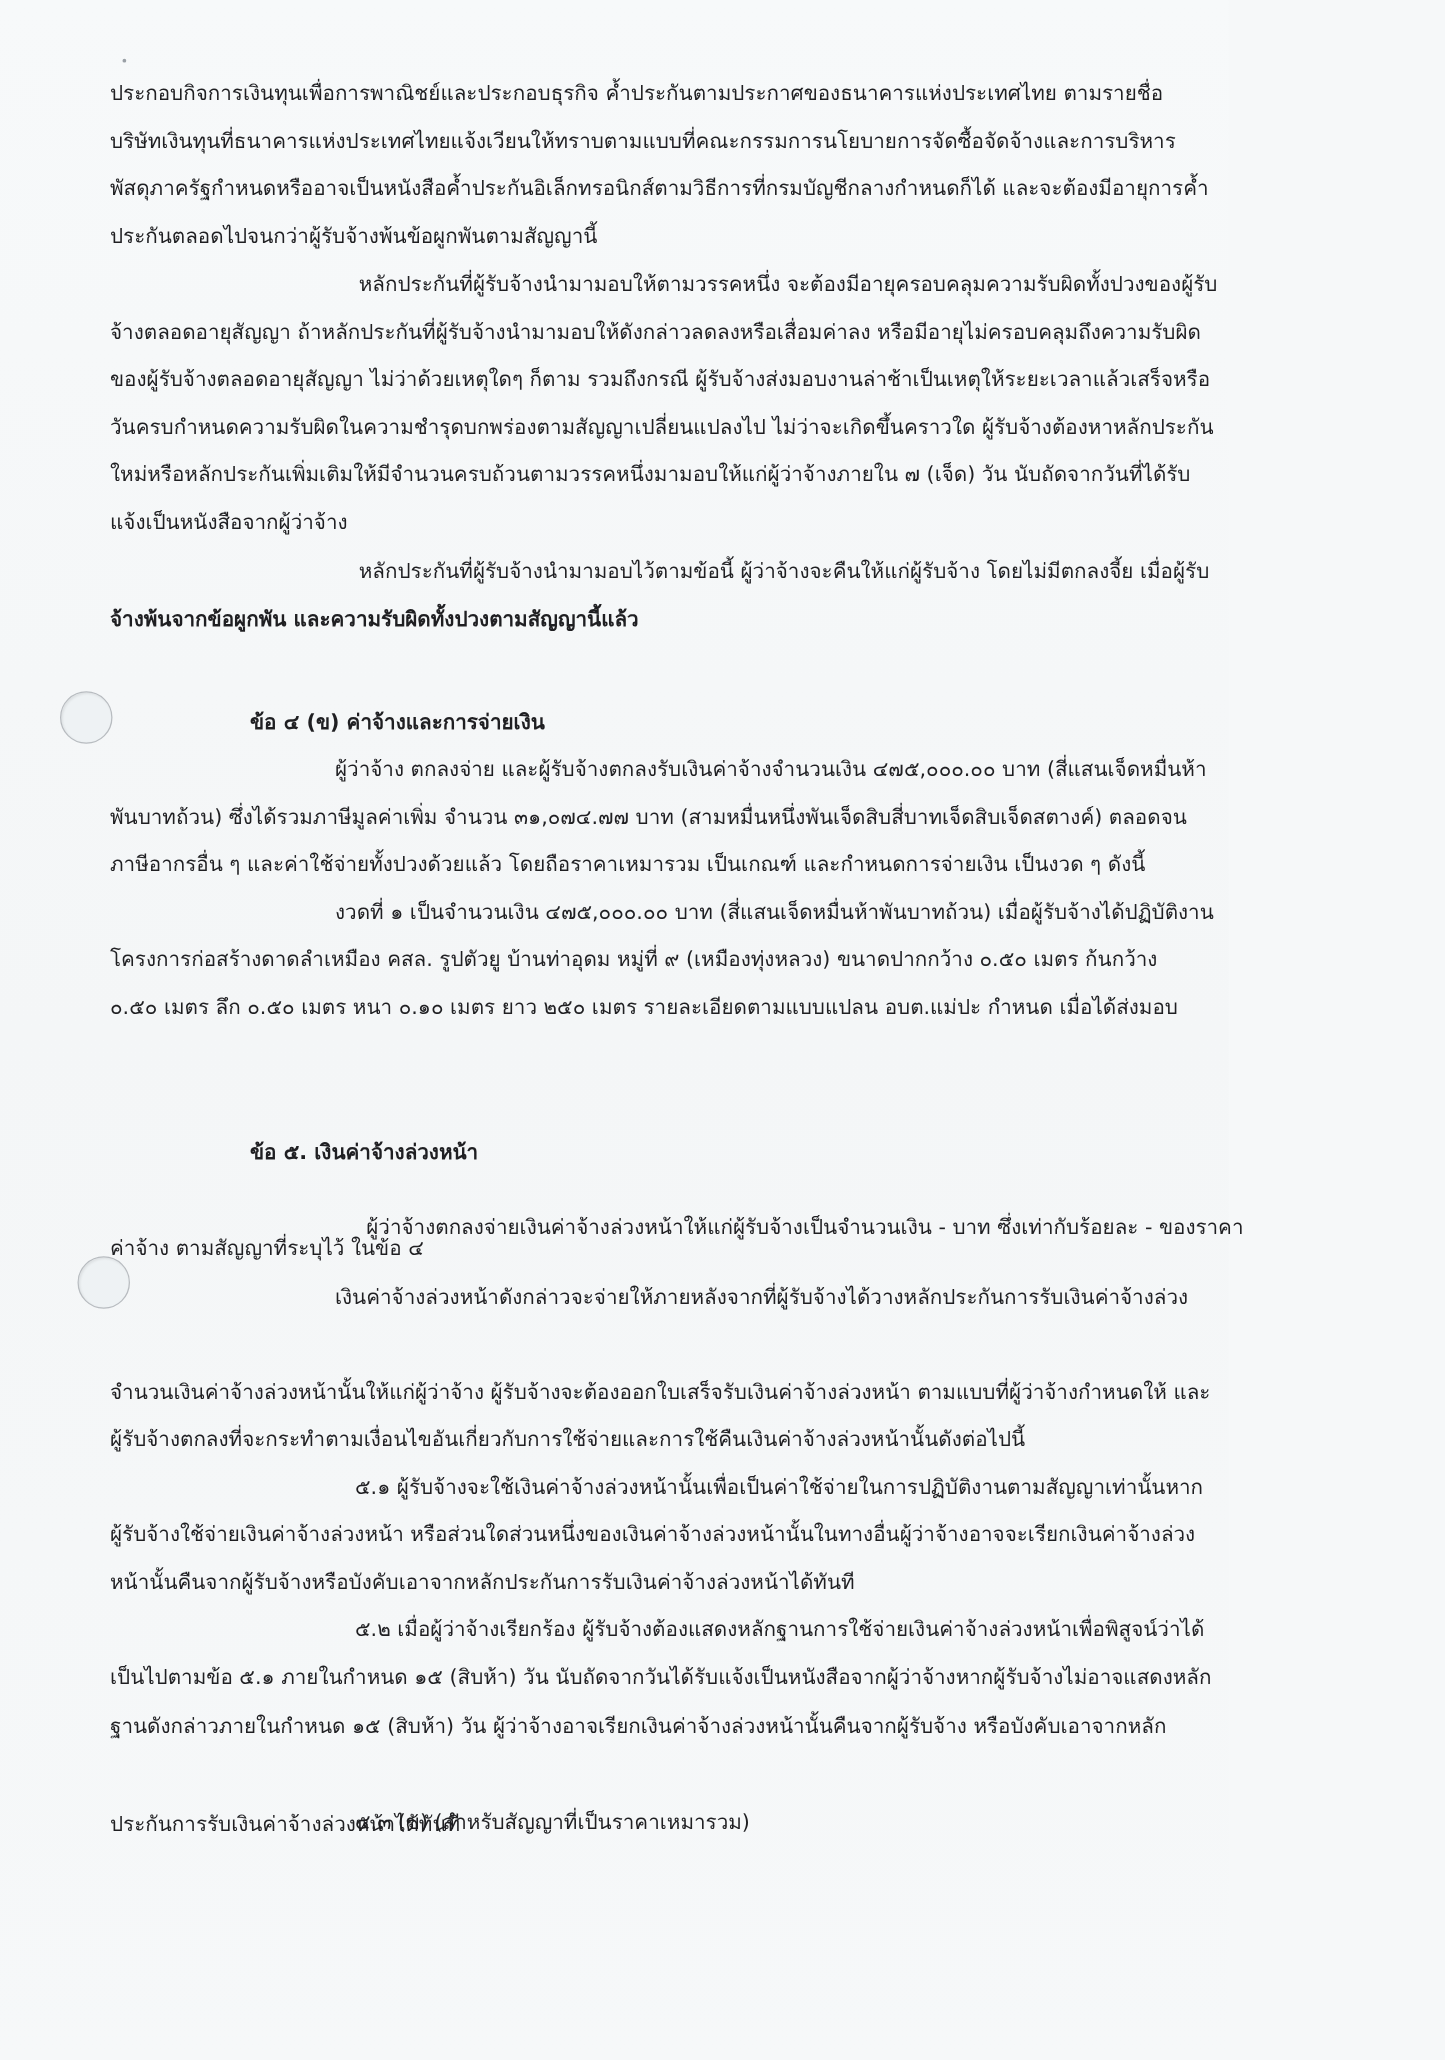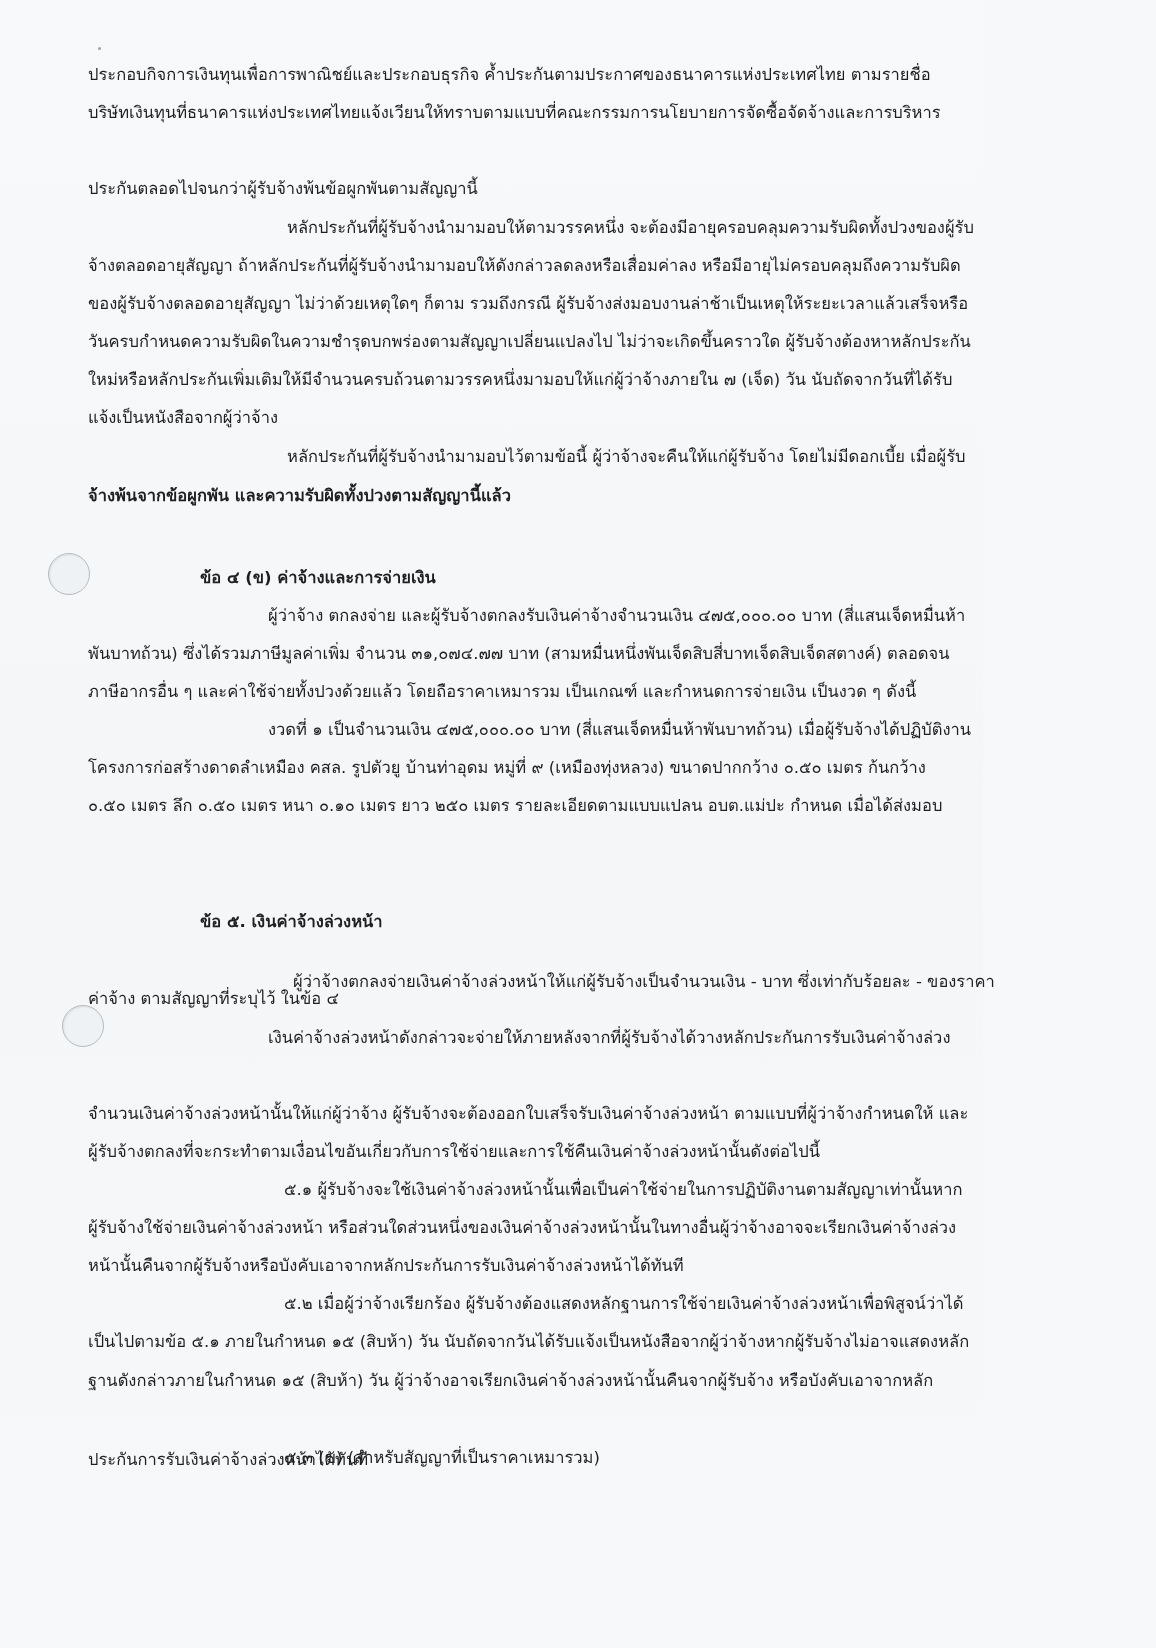--- a/index.html
+++ b/index.html
@@ -54,30 +54,31 @@
 <body>
 
 <div class="page">
 
   <div class="punch-hole" style="left:48px; top:553px;"></div>
   <div class="punch-hole" style="left:62px; top:1005px;"></div>
   <div class="speck" style="left:98px; top:47px;"></div>
 
   <div class="line" style="left:88px; top:63px;">ประกอบกิจการเงินทุนเพื่อการพาณิชย์และประกอบธุรกิจ ค้ำประกันตามประกาศของธนาคารแห่งประเทศไทย ตามรายชื่อ</div>
   <div class="line" style="left:88px; top:101px;">บริษัทเงินทุนที่ธนาคารแห่งประเทศไทยแจ้งเวียนให้ทราบตามแบบที่คณะกรรมการนโยบายการจัดซื้อจัดจ้างและการบริหาร</div>
+  <div class="line" style="left:88px; top:139px;">พัสดุภาครัฐกำหนดหรืออาจเป็นหนังสือค้ำประกันอิเล็กทรอนิกส์ตามวิธีการที่กรมบัญชีกลางกำหนดก็ได้ และจะต้องมีอายุการค้ำ</div>
   <div class="line" style="left:88px; top:177px;">ประกันตลอดไปจนกว่าผู้รับจ้างพ้นข้อผูกพันตามสัญญานี้</div>
 
   <div class="line" style="left:287px; top:216px;text-align:right;">หลักประกันที่ผู้รับจ้างนำมามอบให้ตามวรรคหนึ่ง จะต้องมีอายุครอบคลุมความรับผิดทั้งปวงของผู้รับ</div>
   <div class="line" style="left:88px; top:254px;">จ้างตลอดอายุสัญญา ถ้าหลักประกันที่ผู้รับจ้างนำมามอบให้ดังกล่าวลดลงหรือเสื่อมค่าลง หรือมีอายุไม่ครอบคลุมถึงความรับผิด</div>
   <div class="line" style="left:88px; top:292px;">ของผู้รับจ้างตลอดอายุสัญญา ไม่ว่าด้วยเหตุใดๆ ก็ตาม รวมถึงกรณี ผู้รับจ้างส่งมอบงานล่าช้าเป็นเหตุให้ระยะเวลาแล้วเสร็จหรือ</div>
   <div class="line" style="left:88px; top:330px;">วันครบกำหนดความรับผิดในความชำรุดบกพร่องตามสัญญาเปลี่ยนแปลงไป ไม่ว่าจะเกิดขึ้นคราวใด ผู้รับจ้างต้องหาหลักประกัน</div>
   <div class="line" style="left:88px; top:368px;">ใหม่หรือหลักประกันเพิ่มเติมให้มีจำนวนครบถ้วนตามวรรคหนึ่งมามอบให้แก่ผู้ว่าจ้างภายใน ๗ (เจ็ด) วัน นับถัดจากวันที่ได้รับ</div>
   <div class="line" style="left:88px; top:406px;">แจ้งเป็นหนังสือจากผู้ว่าจ้าง</div>
 
-  <div class="line" style="left:287px; top:445px;">หลักประกันที่ผู้รับจ้างนำมามอบไว้ตามข้อนี้ ผู้ว่าจ้างจะคืนให้แก่ผู้รับจ้าง โดยไม่มีดอกเบี้ย เมื่อผู้รับ</div>
+  <div class="line" style="left:287px; top:445px;">หลักประกันที่ผู้รับจ้างนำมามอบไว้ตามข้อนี้ ผู้ว่าจ้างจะคืนให้แก่ผู้รับจ้าง โดยไม่มีตกลงจี้ย เมื่อผู้รับ</div>
   <div class="line" style="left:88px; top:484px;font-weight:bold;">จ้างพ้นจากข้อผูกพัน และความรับผิดทั้งปวงตามสัญญานี้แล้ว</div>
 
   <div class="line heading" style="left:200px; top:566px;">ข้อ ๔ (ข) ค่าจ้างและการจ่ายเงิน</div>
   <div class="line" style="left:268px; top:604px;">ผู้ว่าจ้าง ตกลงจ่าย และผู้รับจ้างตกลงรับเงินค่าจ้างจำนวนเงิน ๔๗๕,๐๐๐.๐๐ บาท (สี่แสนเจ็ดหมื่นห้า</div>
   <div class="line" style="left:88px; top:642px;">พันบาทถ้วน) ซึ่งได้รวมภาษีมูลค่าเพิ่ม จำนวน ๓๑,๐๗๔.๗๗ บาท (สามหมื่นหนึ่งพันเจ็ดสิบสี่บาทเจ็ดสิบเจ็ดสตางค์) ตลอดจน</div>
   <div class="line" style="left:88px; top:680px;">ภาษีอากรอื่น ๆ และค่าใช้จ่ายทั้งปวงด้วยแล้ว โดยถือราคาเหมารวม เป็นเกณฑ์ และกำหนดการจ่ายเงิน เป็นงวด ๆ ดังนี้</div>
   <div class="line" style="left:268px; top:718px;">งวดที่ ๑ เป็นจำนวนเงิน ๔๗๕,๐๐๐.๐๐ บาท (สี่แสนเจ็ดหมื่นห้าพันบาทถ้วน) เมื่อผู้รับจ้างได้ปฏิบัติงาน</div>
   <div class="line" style="left:88px; top:756px;">โครงการก่อสร้างดาดลำเหมือง คสล. รูปตัวยู บ้านท่าอุดม หมู่ที่ ๙ (เหมืองทุ่งหลวง) ขนาดปากกว้าง ๐.๕๐ เมตร ก้นกว้าง</div>
   <div class="line" style="left:88px; top:794px;">๐.๕๐ เมตร ลึก ๐.๕๐ เมตร หนา ๐.๑๐ เมตร ยาว ๒๕๐ เมตร รายละเอียดตามแบบแปลน อบต.แม่ปะ กำหนด เมื่อได้ส่งมอบ</div>
 

